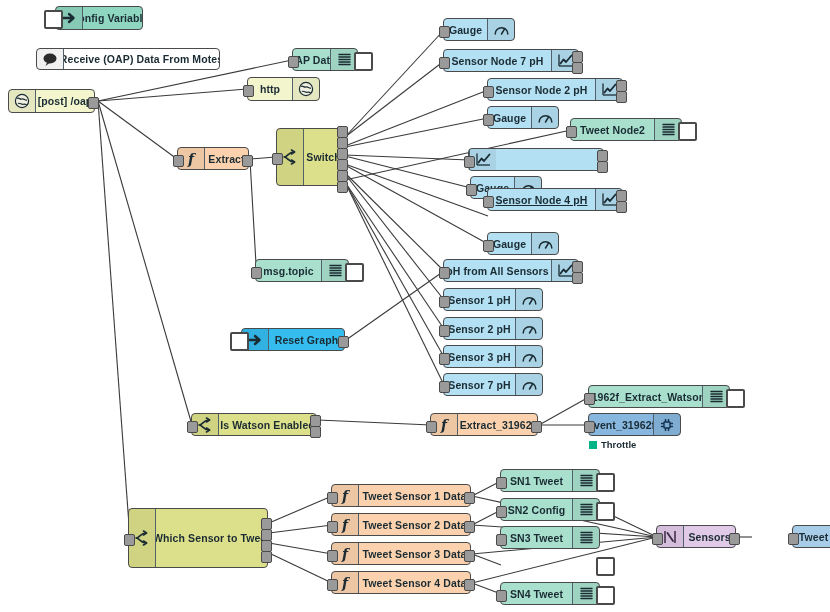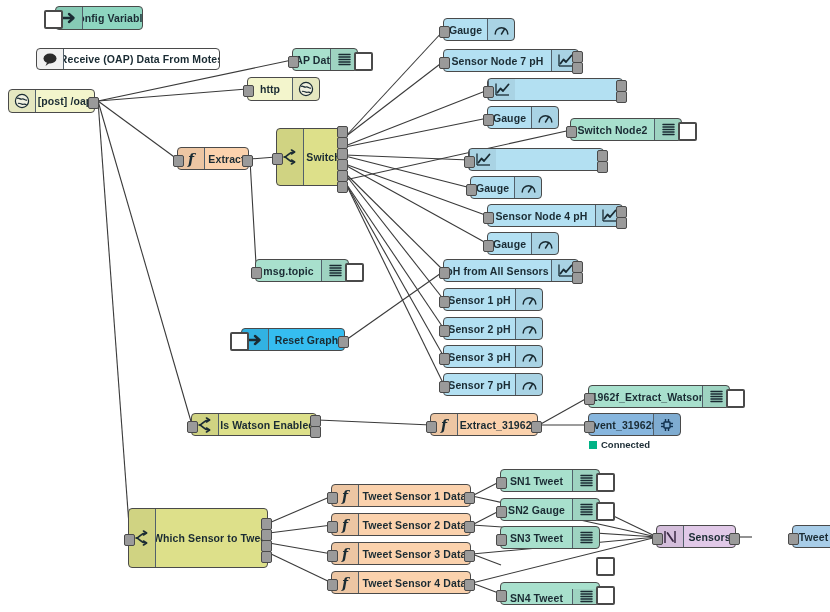--- a/index.html
+++ b/index.html
@@ -255,20 +255,21 @@
             <polyline points="2,13 2,1.5" stroke="#1a2b33" fill="none" stroke-width="1.3"></polyline>
             <polyline points="2,13 15,13" stroke="#1a2b33" fill="none" stroke-width="1.3"></polyline>
             <polyline points="3.5,10.5 6.5,6.5 9,9 14.5,2.5" stroke="#1a2b33" fill="none" stroke-width="1.8" stroke-linecap="round" stroke-linejoin="round"></polyline>
           </svg>
         </div>
         <div class="port in" style="top: 6.5px;"></div>
         <div class="port out" style="top: 1px;"></div>
         <div class="port out" style="top: 12px;"></div>
       </div>
       <div class="node" style="left: 487px; top: 78px; width: 136px; height: 23px; background: rgb(179, 224, 242);">
+        <div class="body">Sensor Node 2 pH</div>
         <div class="icon right">
           <svg width="17" height="15" viewBox="0 0 17 15">
             <polyline points="2,13 2,1.5" stroke="#1a2b33" fill="none" stroke-width="1.3"></polyline>
             <polyline points="2,13 15,13" stroke="#1a2b33" fill="none" stroke-width="1.3"></polyline>
             <polyline points="3.5,10.5 6.5,6.5 9,9 14.5,2.5" stroke="#1a2b33" fill="none" stroke-width="1.8" stroke-linecap="round" stroke-linejoin="round"></polyline>
           </svg>
         </div>
         <div class="port in" style="top: 6.5px;"></div>
         <div class="port out" style="top: 1px;"></div>
         <div class="port out" style="top: 12px;"></div>
@@ -277,21 +278,21 @@
         <div class="body">Gauge</div>
         <div class="icon right">
           <svg width="17" height="15" viewBox="0 0 17 15">
             <path d="M2.2 12 A6.3 6.3 0 0 1 14.8 12" stroke="#1a2b33" fill="none" stroke-width="1.5" stroke-linecap="round"></path>
             <line x1="8.5" y1="12" x2="11.8" y2="6.6" stroke="#1a2b33" stroke-width="1.5" stroke-linecap="round"></line>
           </svg>
         </div>
         <div class="port in" style="top: 6.5px;"></div>
       </div>
       <div class="node" style="left: 570px; top: 118px; width: 112px; height: 23px; background: rgb(168, 224, 205);">
-        <div class="body">Switch Node2</div>
+        <div class="body">Tweet Node2</div>
         <div class="icon right">
           <svg width="15" height="15" viewBox="0 0 15 15">
             <g stroke="#1a2b33" stroke-width="1.5" stroke-linecap="round">
               <line x1="2" y1="2.5" x2="13" y2="2.5"></line>
               <line x1="2" y1="5" x2="13" y2="5"></line>
               <line x1="2" y1="7.5" x2="13" y2="7.5"></line>
               <line x1="2" y1="10" x2="13" y2="10"></line>
               <line x1="2" y1="12.5" x2="13" y2="12.5"></line>
             </g>
           </svg>
@@ -314,21 +315,21 @@
       <div class="node" style="left: 470px; top: 176px; width: 72px; height: 23px; background: rgb(179, 224, 242);">
         <div class="body">Gauge</div>
         <div class="icon right">
           <svg width="17" height="15" viewBox="0 0 17 15">
             <path d="M2.2 12 A6.3 6.3 0 0 1 14.8 12" stroke="#1a2b33" fill="none" stroke-width="1.5" stroke-linecap="round"></path>
             <line x1="8.5" y1="12" x2="11.8" y2="6.6" stroke="#1a2b33" stroke-width="1.5" stroke-linecap="round"></line>
           </svg>
         </div>
         <div class="port in" style="top: 6.5px;"></div>
       </div>
-      <div class="node" style="left: 487px; top: 204px; width: 136px; height: 23px; background: rgb(179, 224, 242);">
+      <div class="node" style="left: 487px; top: 188px; width: 136px; height: 23px; background: rgb(179, 224, 242); text-decoration: underline;">
         <div class="body">Sensor Node 4 pH</div>
         <div class="icon right">
           <svg width="17" height="15" viewBox="0 0 17 15">
             <polyline points="2,13 2,1.5" stroke="#1a2b33" fill="none" stroke-width="1.3"></polyline>
             <polyline points="2,13 15,13" stroke="#1a2b33" fill="none" stroke-width="1.3"></polyline>
             <polyline points="3.5,10.5 6.5,6.5 9,9 14.5,2.5" stroke="#1a2b33" fill="none" stroke-width="1.8" stroke-linecap="round" stroke-linejoin="round"></polyline>
           </svg>
         </div>
         <div class="port in" style="top: 6.5px;"></div>
         <div class="port out" style="top: 1px;"></div>
@@ -546,21 +547,21 @@
               <line x1="2" y1="7.5" x2="13" y2="7.5"></line>
               <line x1="2" y1="10" x2="13" y2="10"></line>
               <line x1="2" y1="12.5" x2="13" y2="12.5"></line>
             </g>
           </svg>
         </div>
         <div class="port in" style="top: 6.5px;"></div>
       </div>
       <div class="btnsq" style="top: 472.5px; left: 596px;"></div>
       <div class="node" style="left: 500px; top: 498px; width: 100px; height: 23px; background: rgb(168, 224, 205);">
-        <div class="body">SN2 Gauge</div>
+        <div class="body">SN2 Config</div>
         <div class="icon right">
           <svg width="15" height="15" viewBox="0 0 15 15">
             <g stroke="#1a2b33" stroke-width="1.5" stroke-linecap="round">
               <line x1="2" y1="2.5" x2="13" y2="2.5"></line>
               <line x1="2" y1="5" x2="13" y2="5"></line>
               <line x1="2" y1="7.5" x2="13" y2="7.5"></line>
               <line x1="2" y1="10" x2="13" y2="10"></line>
               <line x1="2" y1="12.5" x2="13" y2="12.5"></line>
             </g>
           </svg>
@@ -577,21 +578,21 @@
               <line x1="2" y1="5" x2="13" y2="5"></line>
               <line x1="2" y1="7.5" x2="13" y2="7.5"></line>
               <line x1="2" y1="10" x2="13" y2="10"></line>
               <line x1="2" y1="12.5" x2="13" y2="12.5"></line>
             </g>
           </svg>
         </div>
         <div class="port in" style="top: 6.5px;"></div>
       </div>
       <div class="btnsq" style="top: 556.5px; left: 596px;"></div>
-      <div class="node" style="left: 500px; top: 582px; width: 100px; height: 23px; background: rgb(168, 224, 205); align-items: flex-end;">
+      <div class="node" style="left: 500px; top: 582px; width: 100px; height: 23px; background: rgb(168, 224, 205);">
         <div class="body">SN4 Tweet</div>
         <div class="icon right">
           <svg width="15" height="15" viewBox="0 0 15 15">
             <g stroke="#1a2b33" stroke-width="1.5" stroke-linecap="round">
               <line x1="2" y1="2.5" x2="13" y2="2.5"></line>
               <line x1="2" y1="5" x2="13" y2="5"></line>
               <line x1="2" y1="7.5" x2="13" y2="7.5"></line>
               <line x1="2" y1="10" x2="13" y2="10"></line>
               <line x1="2" y1="12.5" x2="13" y2="12.5"></line>
             </g>
@@ -618,15 +619,15 @@
           <svg width="19" height="16" viewBox="0 0 19 16">
             <path d="M18 2.1 a7.3 7.3 0 0 1-2.1.6 A3.7 3.7 0 0 0 17.5 0.7 a7.3 7.3 0 0 1-2.3.9 A3.65 3.65 0 0 0 9 4.9 c0 .3 0 .6.1.85 A10.35 10.35 0 0 1 1.6 1.9 a3.65 3.65 0 0 0 1.1 4.9 3.6 3.6 0 0 1-1.65-.46v.05 a3.65 3.65 0 0 0 2.9 3.58 3.7 3.7 0 0 1-1.64.06 3.66 3.66 0 0 0 3.4 2.54 A7.33 7.33 0 0 1 0.4 14.1 a10.3 10.3 0 0 0 5.6 1.64 c6.7 0 10.4-5.6 10.4-10.45 0-.16 0-.32-.01-.47 A7.4 7.4 0 0 0 18 2.1 z" fill="#14171a"></path>
           </svg>
         </div>
         <div class="port in" style="top: 6.5px;"></div>
         <div class="changed"></div>
       </div>
     </div>
 <div class="status" style="left: 589px; top: 439px;">
       <span class="dot" style="background:#00b386"></span>
-      <span>Connected</span>
+      <span>Throttle</span>
     </div>
   </div>
 
 </body></html>

